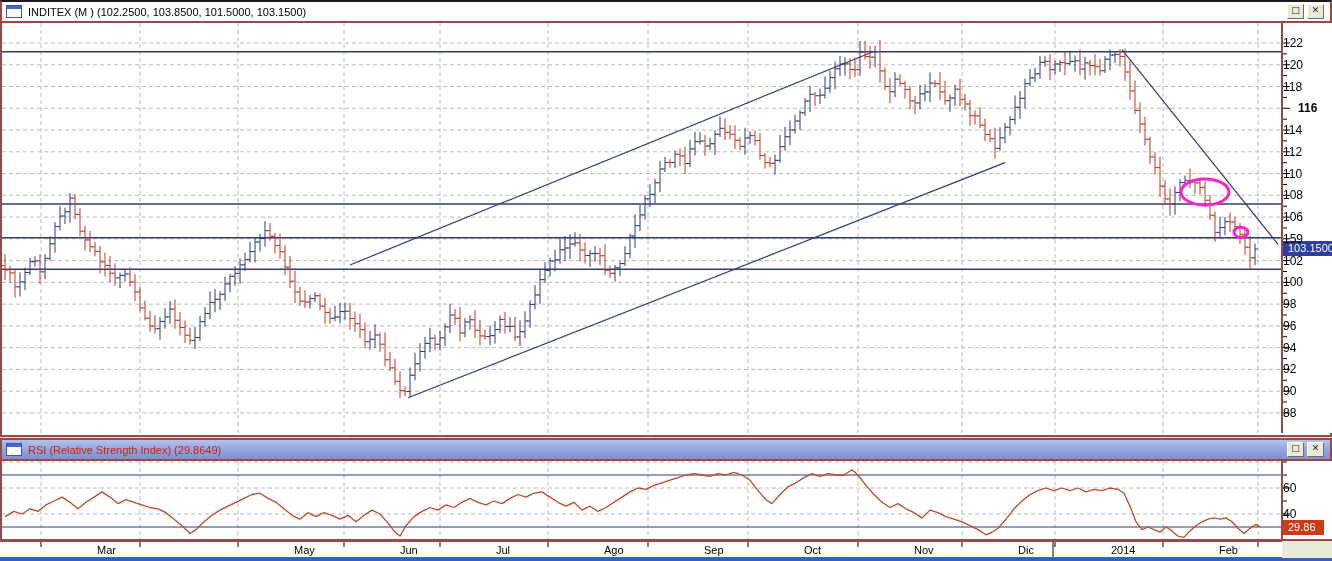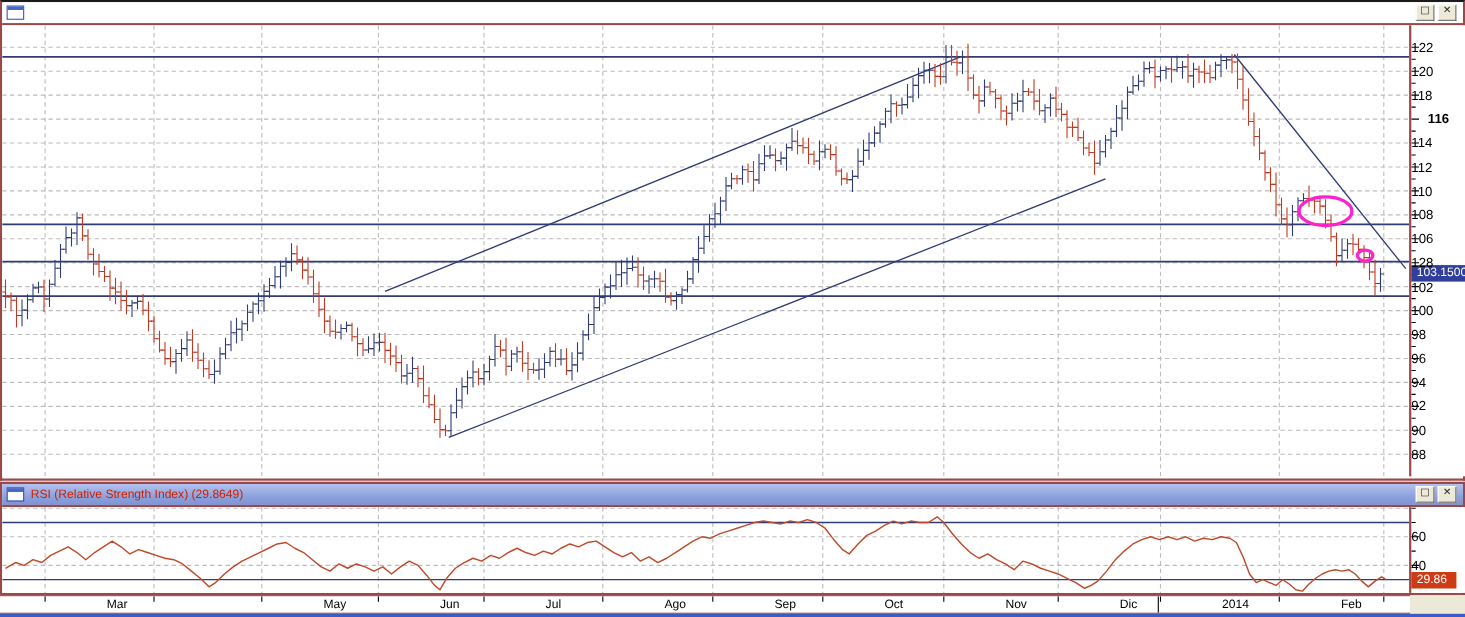--- a/index.html
+++ b/index.html
@@ -31,20 +31,21 @@
   svg{display:block;}
 </style>
 </head>
 <body>
 
 <div id="screen">
 
   <div class="win" id="main-win">
     <div class="titlebar">
       <span class="winicon"></span>
+      <span class="title-text">INDITEX (M ) (102.2500, 103.8500, 101.5000, 103.1500)</span>
       <span class="btns">
         <span class="winbtn">□</span>
         <span class="winbtn">✕</span>
       </span>
     </div>
   </div>
 
   <div class="wm" style="left:14px;top:388px;">
     <span class="p1">info</span><span class="p2">bolsa</span>
   </div>
@@ -1389,21 +1390,21 @@
     <div class="cur-label" id="price-cur" style="top:218px;">103.1500</div>
   <div class="axis-num" style="top: 13px; left: 0px; width: 42px;">122</div>
       <div class="axis-num" style="top: 34.76px; left: 0px; width: 42px;">120</div>
       <div class="axis-num" style="top: 56.52px; left: 0px; width: 42px;">118</div>
       <div class="axis-num" style="top: 78.28px; left: 15px; width: 42px; font-weight: bold;">116</div>
       <div class="axis-num" style="top: 100.04px; left: 0px; width: 42px;">114</div>
       <div class="axis-num" style="top: 121.8px; left: 0px; width: 42px;">112</div>
       <div class="axis-num" style="top: 143.56px; left: 0px; width: 42px;">110</div>
       <div class="axis-num" style="top: 165.32px; left: 0px; width: 42px;">108</div>
       <div class="axis-num" style="top: 187.08px; left: 0px; width: 42px;">106</div>
-      <div class="axis-num" style="top: 208.84px; left: 0px; width: 42px;">128</div>
+      <div class="axis-num" style="top: 208.84px; left: 0px; width: 42px;">159</div>
       <div class="axis-num" style="top: 230.6px; left: 0px; width: 42px;">102</div>
       <div class="axis-num" style="top: 252.36px; left: 0px; width: 42px;">100</div>
       <div class="axis-num" style="top: 274.12px; left: 0px; width: 42px;">98</div>
       <div class="axis-num" style="top: 295.88px; left: 0px; width: 42px;">96</div>
       <div class="axis-num" style="top: 317.64px; left: 0px; width: 42px;">94</div>
       <div class="axis-num" style="top: 339.4px; left: 0px; width: 42px;">92</div>
       <div class="axis-num" style="top: 361.16px; left: 0px; width: 42px;">90</div>
       <div class="axis-num" style="top: 382.92px; left: 0px; width: 42px;">88</div>
     </div>
 

